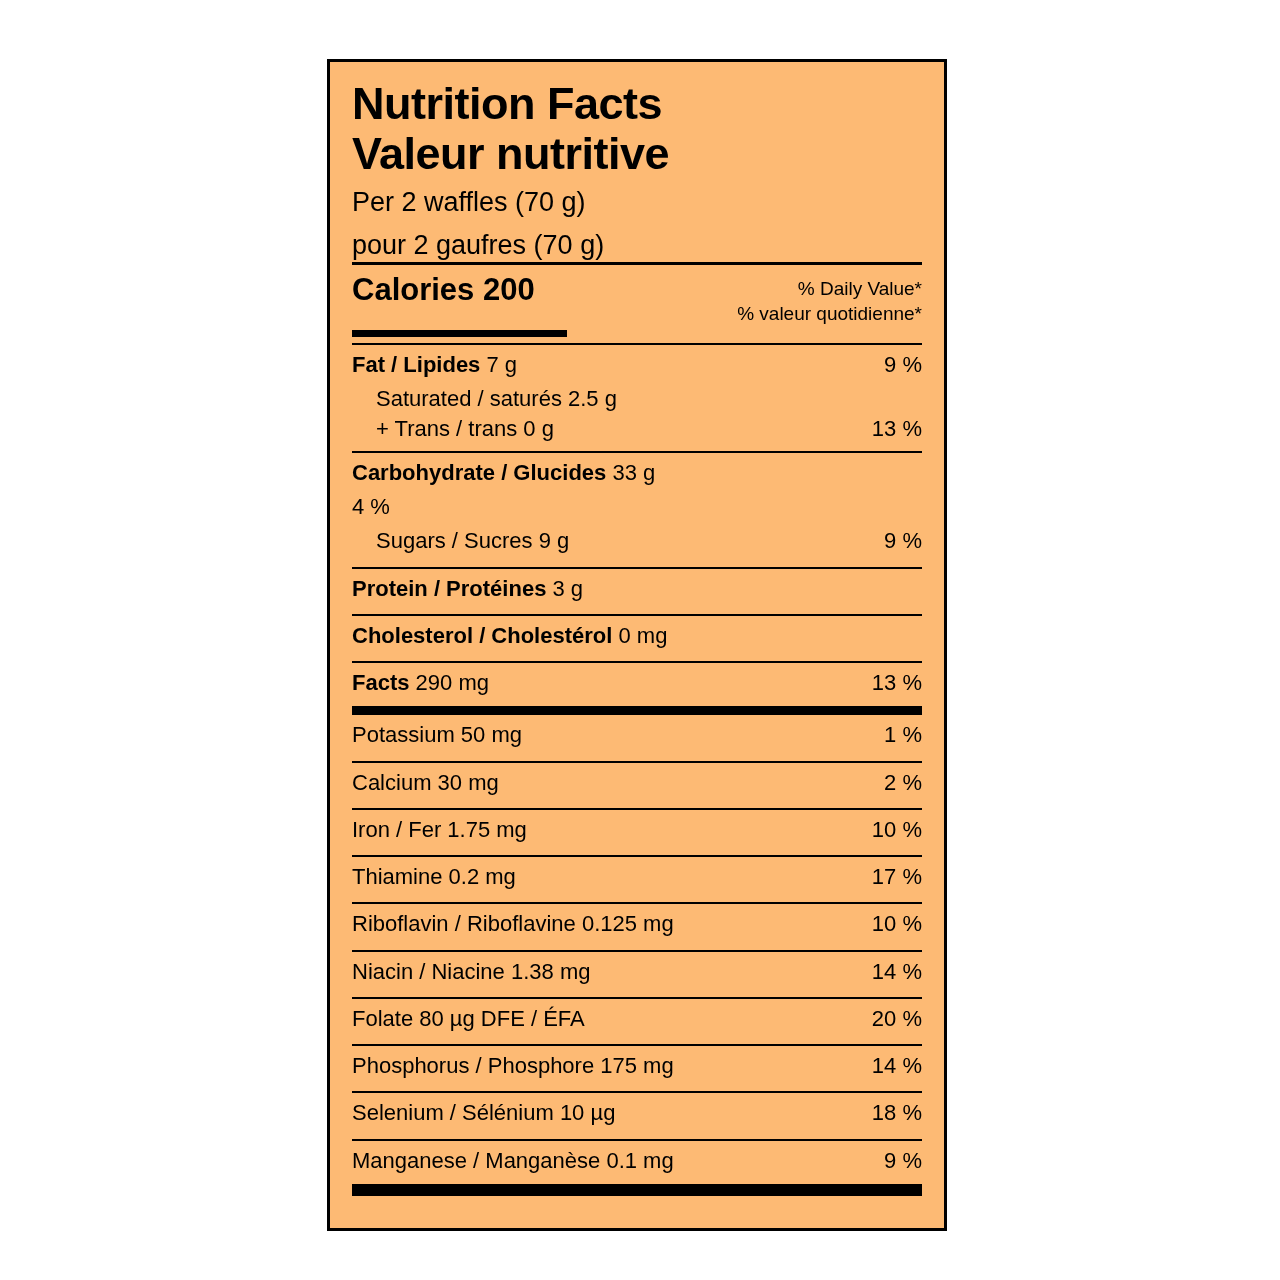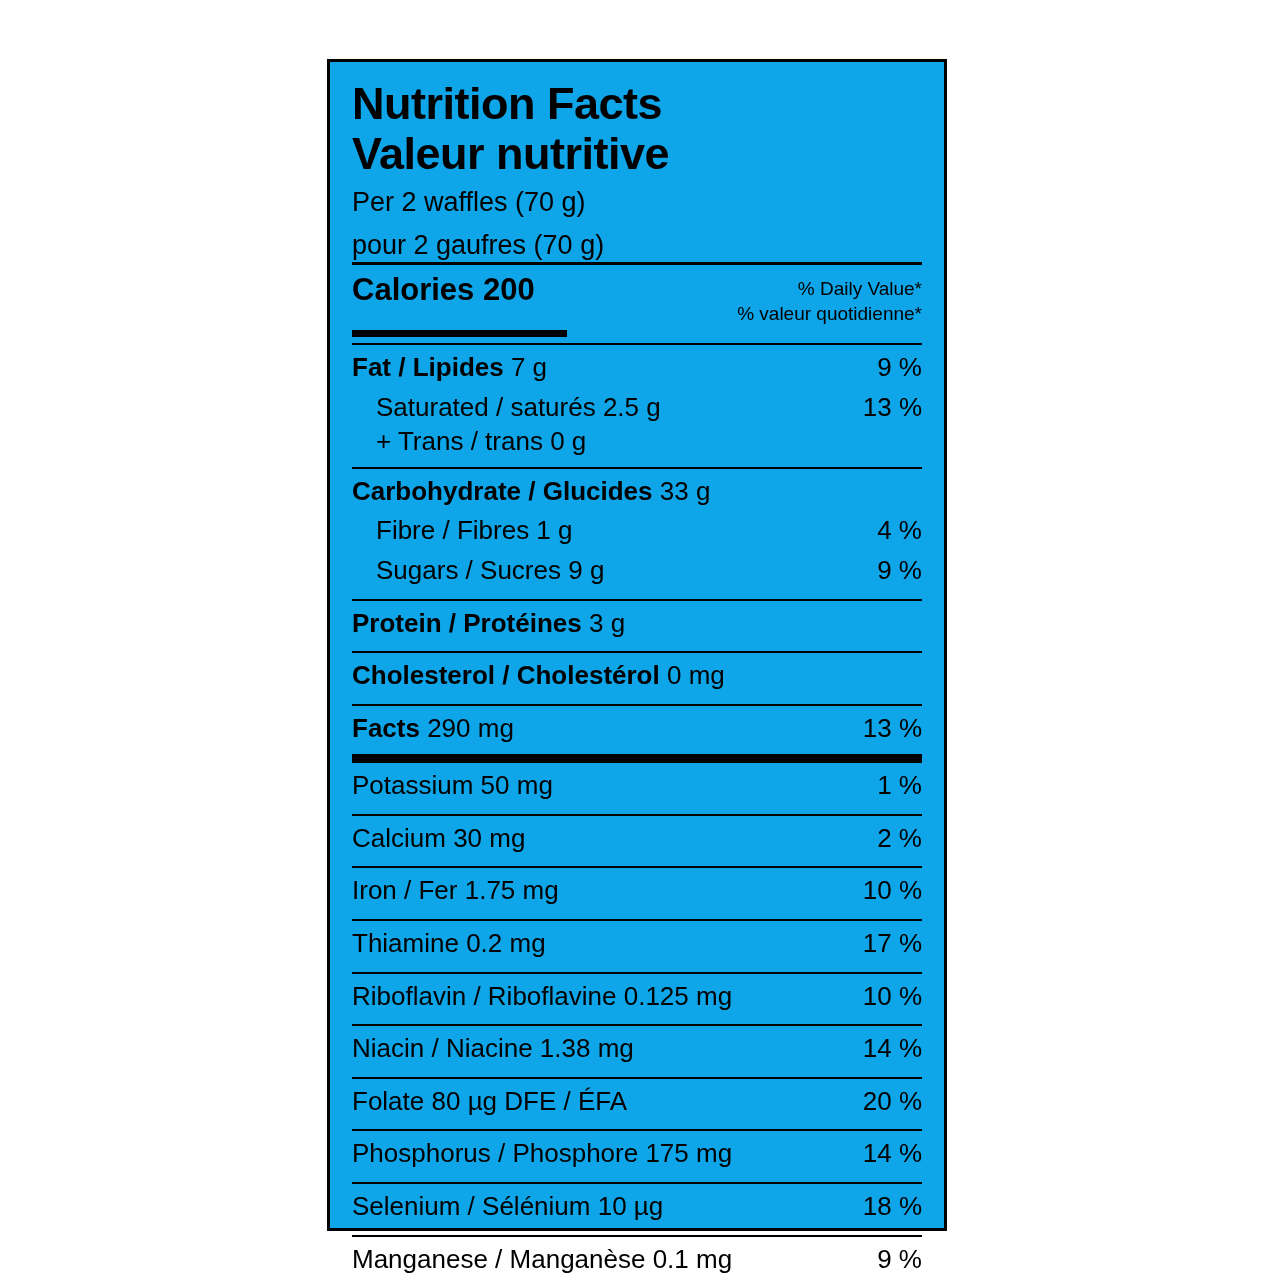--- a/index.html
+++ b/index.html
@@ -15,21 +15,21 @@
     position: relative;
   }
   .panel {
     position: absolute;
     left: 327px;
     top: 59px;
     width: 620px;
     height: 1172px;
     border: 3px solid #000000;
     box-sizing: border-box;
-    background: #0ea5e9;
+    background: #fdba74;
   }
   .inner {
     padding: 18px 22px 0 22px;
     box-sizing: border-box;
     height: 100%;
   }
   .title-en {
     font-size: 45px;
     font-weight: bold;
     line-height: 1.06;
@@ -82,22 +82,22 @@
     padding-top: 4px;
   }
   .cal-underline {
     width: 215px;
     border-top: 7px solid #000000;
     margin-top: 2px;
   }
   .row {
     display: flex;
     justify-content: space-between;
-    align-items: flex-start;
-    font-size: 26px;
+    align-items: flex-end;
+    font-size: 22px;
     line-height: 1.33;
     padding: 5px 0 5px 0;
     gap: 36px;
   }
   .row .left {
     flex: 1 1 auto;
     padding-right: 10px;
   }
   .row .right {
     flex: 0 0 auto;
@@ -158,21 +158,20 @@
       <div class="twoline-right">13 %</div>
     </div>
 
     <div class="rule-thin" style="margin-top:8px"></div>
     <div class="row">
       <div class="left"><b class="bold">Carbohydrate / Glucides</b><span> 33 g</span></div>
       <div class="right"></div>
     </div>
 
     <div class="row" style="padding-top:0">
-      <div class="left indent">Fibre / Fibres 1 g</div>
       <div class="right">4 %</div>
     </div>
 
     <div class="row" style="padding-top:0">
       <div class="left indent">Sugars / Sucres 9 g</div>
       <div class="right">9 %</div>
     </div>
 
     <div class="rule-thin" style="margin-top:6px"></div>
     <div class="row">

